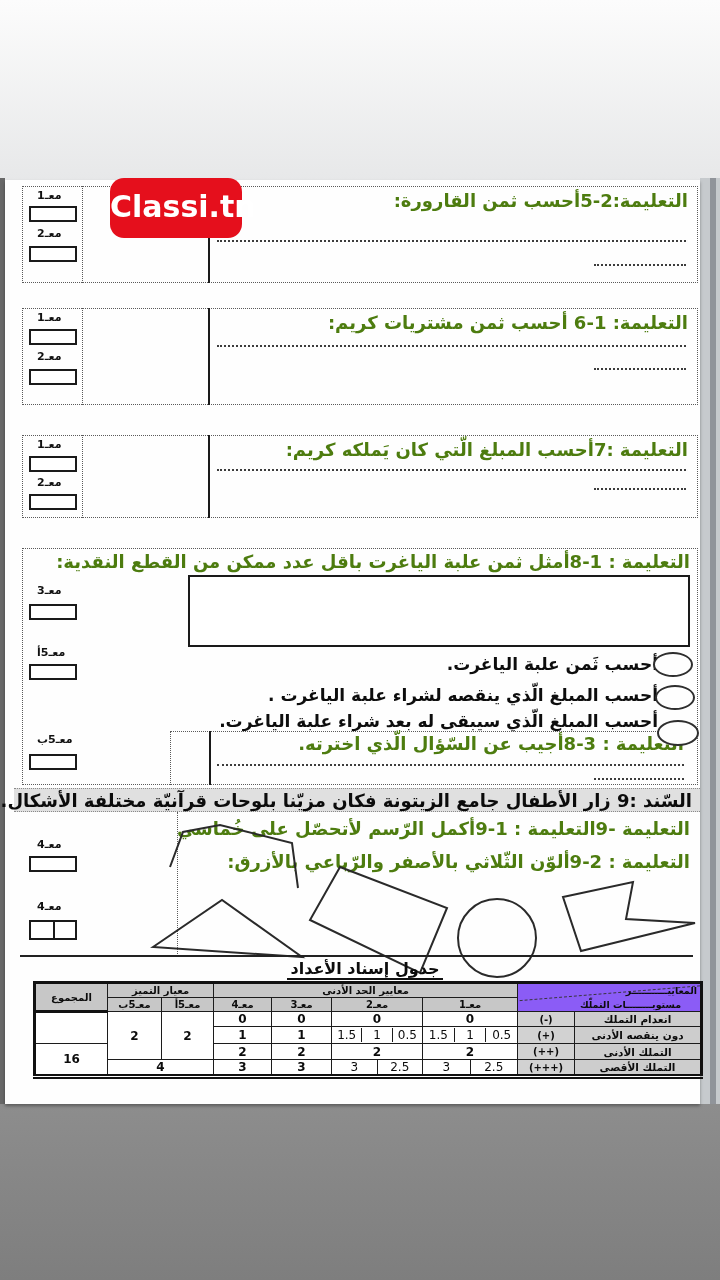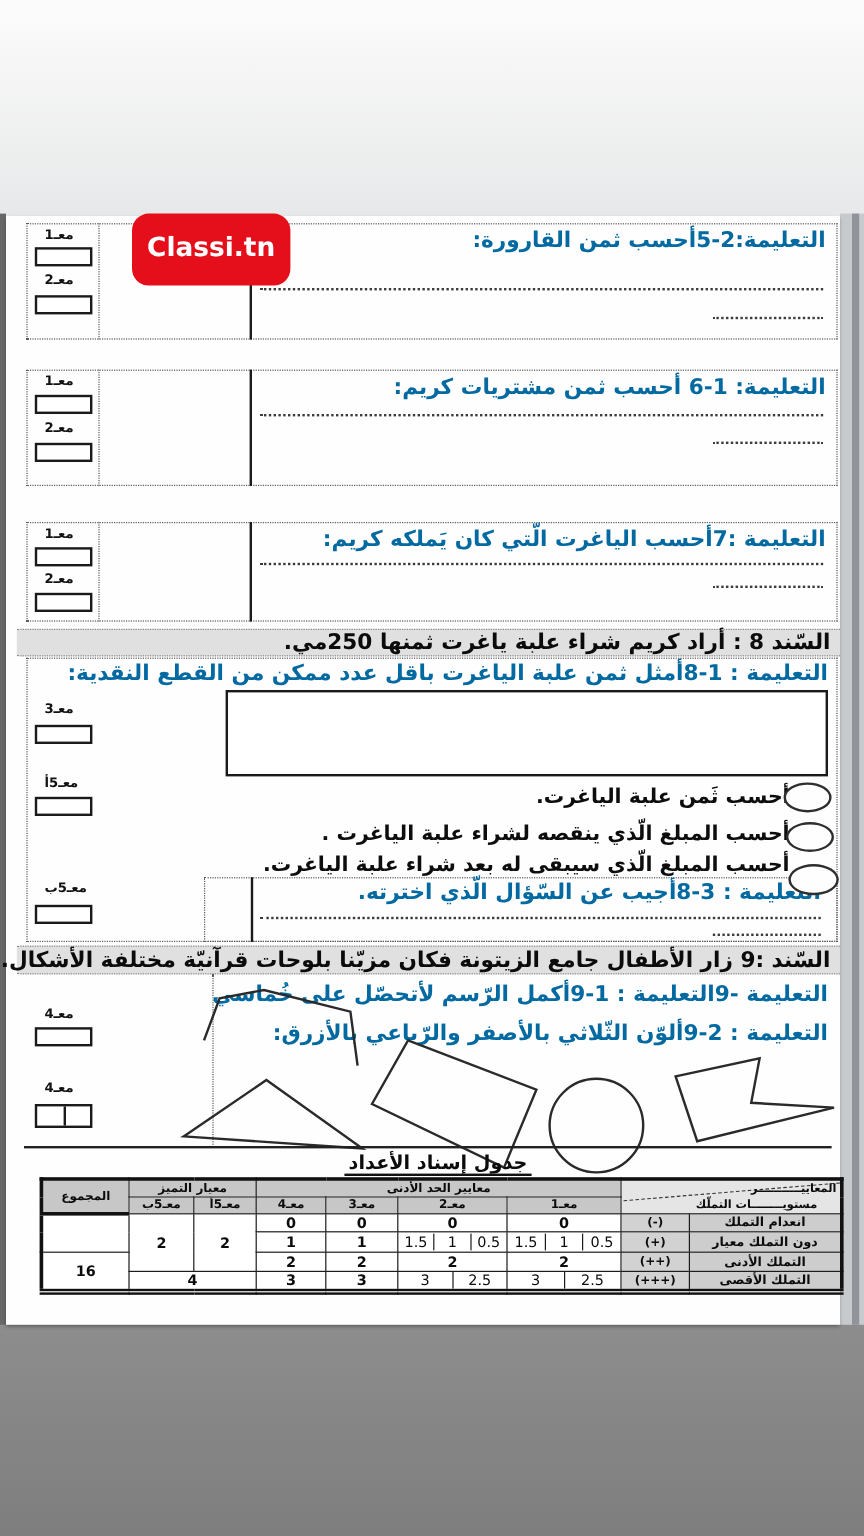--- a/index.html
+++ b/index.html
@@ -8,50 +8,50 @@
   .top-area { position:absolute; left:0; top:0; width:720px; height:180px;
     background:linear-gradient(#fcfcfc,#e7e8e9); }
   .bottom-area { position:absolute; left:0; top:1104px; width:720px; height:176px;
     background:linear-gradient(#8d8d8d,#7e7e7e); }
   .left-strip { position:absolute; left:0; top:178px; width:5px; height:926px; background:#686868; }
   .right-rail { position:absolute; left:700px; top:178px; width:20px; height:926px; background:#c6cacd; }
   .right-scrollbar { position:absolute; left:710px; top:178px; width:6px; height:926px; background:#90949a; }
   .page { position:absolute; left:5px; top:180px; width:695px; height:924px; background:#fefefe;
     box-shadow:0 2px 3px rgba(0,0,0,.35); }
   .badge { position:absolute; left:110px; top:178px; width:132px; height:60px; background:#e50f1c;
-    border-radius:14px; color:#fff; font-weight:700; font-size:22px; text-align:center; line-height:58px;
+    border-radius:14px; color:#fff; font-weight:700; font-size:30px; text-align:center; line-height:58px;
     z-index:30; letter-spacing:0px; }
   .abox { position:absolute; border:1px dotted #5a5a5a; background:transparent; }
   .vdot { position:absolute; width:0; border-left:1px dotted #5a5a5a; }
   .vdiv { position:absolute; width:0; border-left:2px solid #1a1a1a; }
   .mlabel { position:absolute; font-size:11px; font-weight:700; color:#111; direction:rtl; }
   .mrect { position:absolute; width:48px; height:16px; background:#fff; border:2px solid #1a1a1a; }
   .mrect.split::after { content:""; position:absolute; left:50%; top:0; bottom:0; border-left:2px solid #1a1a1a; }
   .instr { position:absolute; direction:rtl; text-align:right; font-weight:700; font-size:18px;
-    color:#0369a1; white-space:nowrap; }
+    color:#4d7c0f; white-space:nowrap; }
   .sbar { position:absolute; left:9px; width:686px; height:23px; background:#e0e0e0;
     border-top:1px dotted #8a8a8a; border-bottom:1px dotted #8a8a8a;
     direction:rtl; text-align:right; font-weight:700; font-size:18px; color:#0b0b0b;
     line-height:22px; padding-right:8px; white-space:nowrap; }
   .dotline { position:absolute; height:0; border-bottom:2px dotted #3c3c3c; }
   .emptybox { position:absolute; background:#fff; border:2px solid #1a1a1a; }
   .choice { position:absolute; direction:rtl; text-align:right; font-weight:700; font-size:17px;
     color:#0d0d0d; white-space:nowrap; }
   .oval { position:absolute; border:2px solid #2e2e2e; border-radius:50%; background:#fefefe; z-index:5; }
   .subbox { position:absolute; border:1px dotted #5a5a5a; }
   .shapes-svg { position:absolute; pointer-events:none; }
   .grid-title { position:absolute; left:220px; top:779px; width:280px; text-align:center; direction:rtl; }
   .grid-title span { font-weight:700; font-size:16px; color:#0c0c0c; border-bottom:2px solid #111; padding:0 4px; }
   table.grid { position:absolute; left:28px; top:801px; width:667px; border-collapse:collapse;
     direction:rtl; table-layout:fixed; border:3px solid #111; border-bottom:5px double #111; }
   table.grid td { border:1px solid #1c1c1c; text-align:center; vertical-align:middle;
     font-weight:700; color:#0c0c0c; padding:0; overflow:hidden; }
   td.hdr { background:#c7c7c7; font-size:10px; }
   td.colh { background:#c7c7c7; font-size:10px; height:14px; border-bottom:3px solid #111; }
-  td.diag { background:#e5e5e5; position:relative; border-bottom:3px solid #111; }
+  td.diag { background:#8b5cf6; position:relative; border-bottom:3px solid #111; }
   td.symc { background:#d2d2d2; font-size:10px; direction:ltr; border-left:3px solid #111; }
   td.lblc { background:#cdcdcd; font-size:10.5px; text-align:center; }
   td.val { background:#fff; font-size:12px; }
   td.totalc { border-right:3px solid #111; background:#fff; font-size:12px; }
   tr.r1 td { height:15px; } tr.r2 td { height:17px; } tr.r3 td { height:16px; } tr.r4 td { height:16px; }
   tr.h1 td { height:15px; }
   .sp3, .sp2 { display:flex; direction:ltr; width:100%; height:100%; align-items:center; }
   .sp3 span, .sp2 span { flex:1; font-size:12px; font-weight:400; }
   .sp3 span.mid { border-left:1px solid #1c1c1c; border-right:1px solid #1c1c1c; }
   .sp2 span.l { border-right:1px solid #1c1c1c; }
@@ -89,29 +89,28 @@
     <div class="dotline" style="left:212px;right:14px;top:165px;"></div>
     <div class="dotline" style="right:14px;width:92px;top:188px;"></div>
     <div class="mlabel" style="left:32px;top:131px;">معـ1</div>
     <div class="mrect" style="left:24px;top:149px;"></div>
     <div class="mlabel" style="left:32px;top:170px;">معـ2</div>
     <div class="mrect" style="left:24px;top:189px;"></div>
 
     <div class="abox" style="left:17px;top:255px;width:676px;height:83px;"></div>
     <div class="vdot" style="left:77px;top:255px;height:83px;"></div>
     <div class="vdiv" style="left:203px;top:255px;height:83px;"></div>
-    <div class="instr" style="left:210px;right:12px;top:259px;">التعليمة :7أحسب الياغرت الّتي كان يَملكه كريم:</div>
+    <div class="instr" style="left:210px;right:12px;top:259px;">التعليمة :7أحسب المبلغ الّتي كان يَملكه كريم:</div>
     <div class="dotline" style="left:212px;right:14px;top:289px;"></div>
     <div class="dotline" style="right:14px;width:92px;top:308px;"></div>
     <div class="mlabel" style="left:32px;top:258px;">معـ1</div>
     <div class="mrect" style="left:24px;top:276px;"></div>
     <div class="mlabel" style="left:32px;top:296px;">معـ2</div>
     <div class="mrect" style="left:24px;top:314px;"></div>
 
-    <div class="sbar" style="top:344px;">السّند 8 : أراد كريم شراء علبة ياغرت ثمنها 250مي.</div>
     <div class="abox" style="left:17px;top:368px;width:676px;height:237px;"></div>
     <div class="instr" style="left:180px;right:10px;top:371px;">التعليمة : 1-8أمثل ثمن علبة الياغرت باقل عدد ممكن من القطع النقدية:</div>
     <div class="emptybox" style="left:183px;top:395px;width:502px;height:72px;"></div>
     <div class="choice" style="right:42px;top:474px;">أحسب ثَمن علبة الياغرت.</div>
     <div class="choice" style="right:42px;top:505px;">أحسب المبلغ الّذي ينقصه لشراء علبة الياغرت .</div>
     <div class="choice" style="right:42px;top:531px;">أحسب المبلغ الّذي سيبقى له بعد شراء علبة الياغرت.</div>
     <div class="oval" style="left:648px;top:472px;width:40px;height:25px;"></div>
     <div class="oval" style="left:650px;top:505px;width:40px;height:25px;"></div>
     <div class="oval" style="left:652px;top:540px;width:42px;height:26px;"></div>
     <div class="subbox" style="left:165px;top:551px;width:528px;height:54px;"></div>
@@ -186,21 +185,21 @@
         <td class="symc">(-)</td>
         <td class="val">0</td>
         <td class="val">0</td>
         <td class="val">0</td>
         <td class="val">0</td>
         <td class="val" rowspan="3">2</td>
         <td class="val" rowspan="3">2</td>
         <td class="totalc" rowspan="2"></td>
       </tr>
       <tr class="r2">
-        <td class="lblc">دون التملك معيار</td>
+        <td class="lblc">دون ينقصه الأدنى</td>
         <td class="symc">(+)</td>
         <td class="val">
           <div class="sp3">
             <span>1.5</span>
                 <span class="mid">1</span>
                 <span>0.5</span>
           </div>
         </td>
         <td class="val">
           <div class="sp3">

